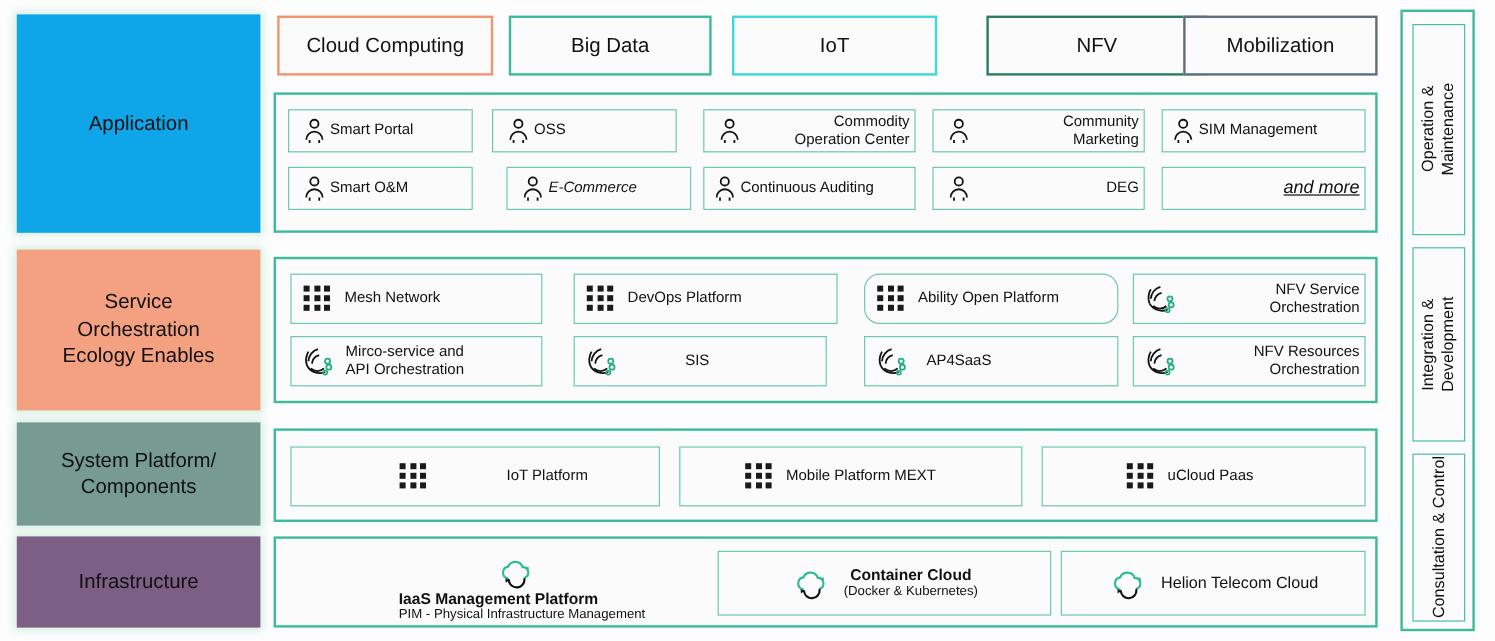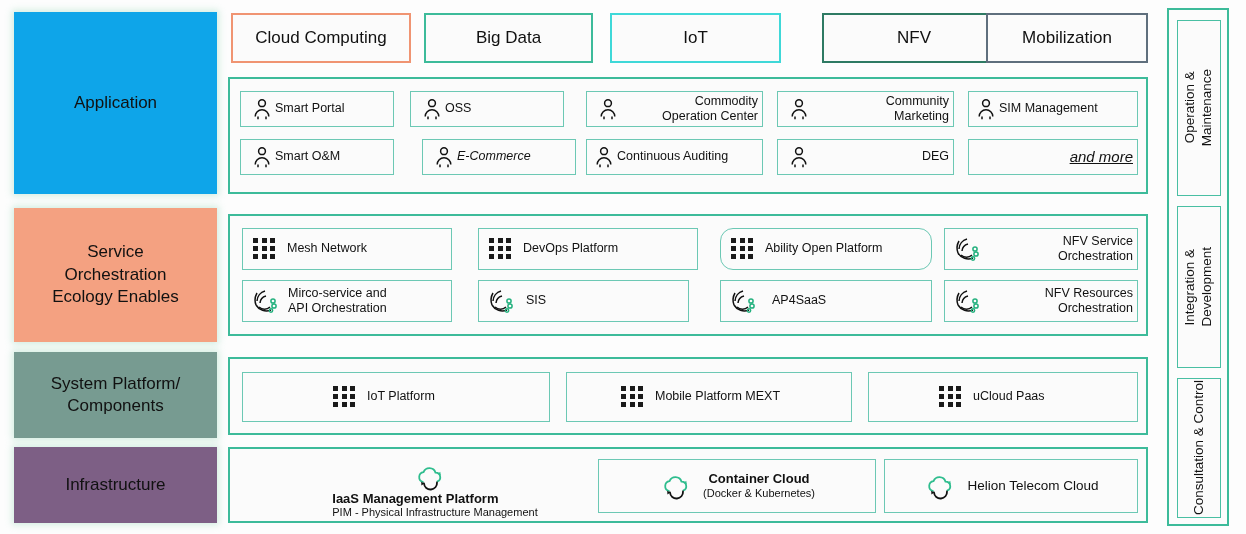--- a/index.html
+++ b/index.html
@@ -365,21 +365,21 @@
           <path d="M7 19 A8 8 0 0 0 18 19" fill="none" stroke="#111" stroke-width="1.5"></path>
           <circle cx="21" cy="13" r="2.1" fill="none" stroke="#22b07d" stroke-width="1.5"></circle>
           <circle cx="22" cy="18" r="2.1" fill="none" stroke="#22b07d" stroke-width="1.5"></circle>
           <circle cx="19" cy="22.5" r="1.7" fill="none" stroke="#22b07d" stroke-width="1.4"></circle>
         </svg>
       </span>
       <span class="card-text" style="text-align:left;padding-left:8px">Mirco-service and
 API Orchestration</span>
     </div>
 
-    <div class="card lead" style="left:248px; top:64px; width:211px; height:42px;">
+    <div class="card lead" style="left:248px; top:64px; width:211px; height:42px;gap:45px;">
       <span class="icon-box ico-arcs">
         <svg viewBox="0 0 28 26" width="28" height="26">
           <path d="M13 3 A11 11 0 0 0 5 13" fill="none" stroke="#111" stroke-width="1.5"></path>
           <path d="M14 8 A8 8 0 0 0 8 15" fill="none" stroke="#111" stroke-width="1.5"></path>
           <path d="M5 5 A14 14 0 0 0 4 17" fill="none" stroke="#111" stroke-width="1.5"></path>
           <path d="M4 17 A12 12 0 0 0 19 22" fill="none" stroke="#111" stroke-width="1.5"></path>
           <path d="M7 19 A8 8 0 0 0 18 19" fill="none" stroke="#111" stroke-width="1.5"></path>
           <circle cx="21" cy="13" r="2.1" fill="none" stroke="#22b07d" stroke-width="1.5"></circle>
           <circle cx="22" cy="18" r="2.1" fill="none" stroke="#22b07d" stroke-width="1.5"></circle>
           <circle cx="19" cy="22.5" r="1.7" fill="none" stroke="#22b07d" stroke-width="1.4"></circle>
@@ -429,21 +429,21 @@
           <i></i>
           <i></i>
           <i></i>
           <i></i>
           <i></i>
           <i></i>
           <i></i>
           <i></i>
           <i></i>
         </span>
-      <span class="card-text" style="text-align:left;padding-left:12px">IoT Platform</span>
+      <span class="card-text" style="text-align:center;padding-left:12px">IoT Platform</span>
     </div>
 
     <div class="card" style="left:336px; top:13px; width:286px; height:50px;">
       <span class="icon-box ico-grid" style="margin-left:54px">
           <i></i>
           <i></i>
           <i></i>
           <i></i>
           <i></i>
           <i></i>

